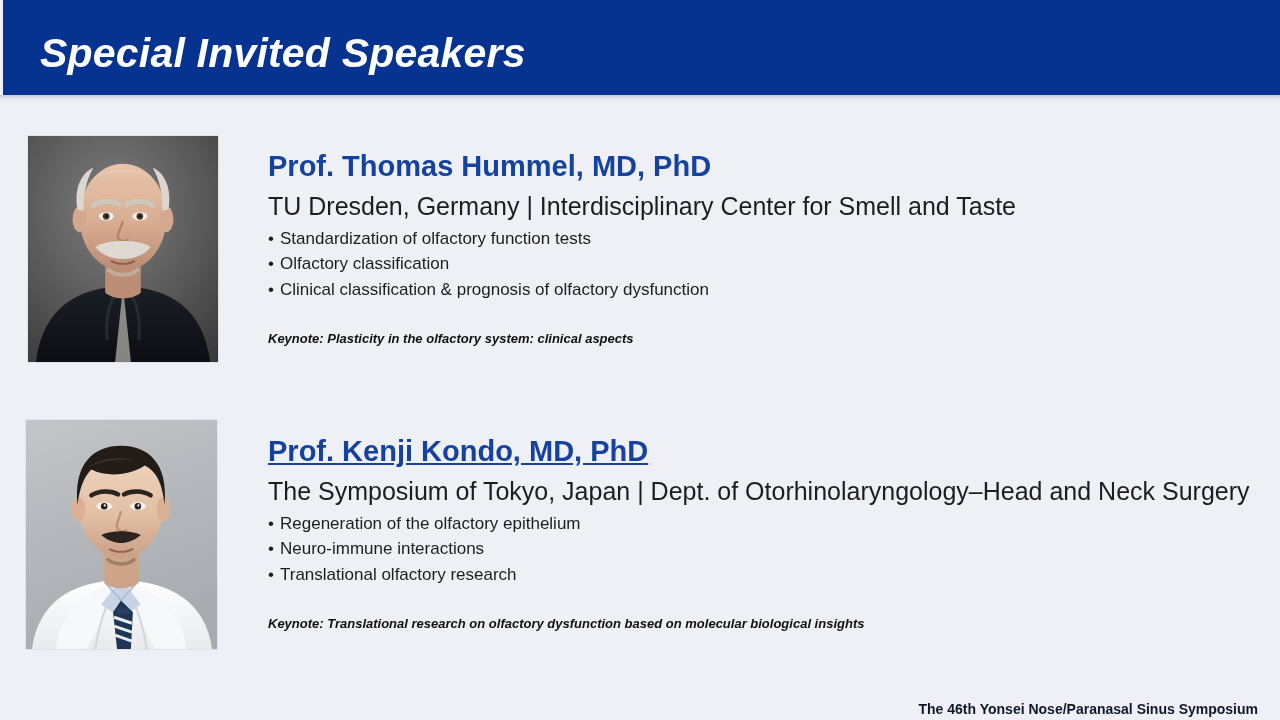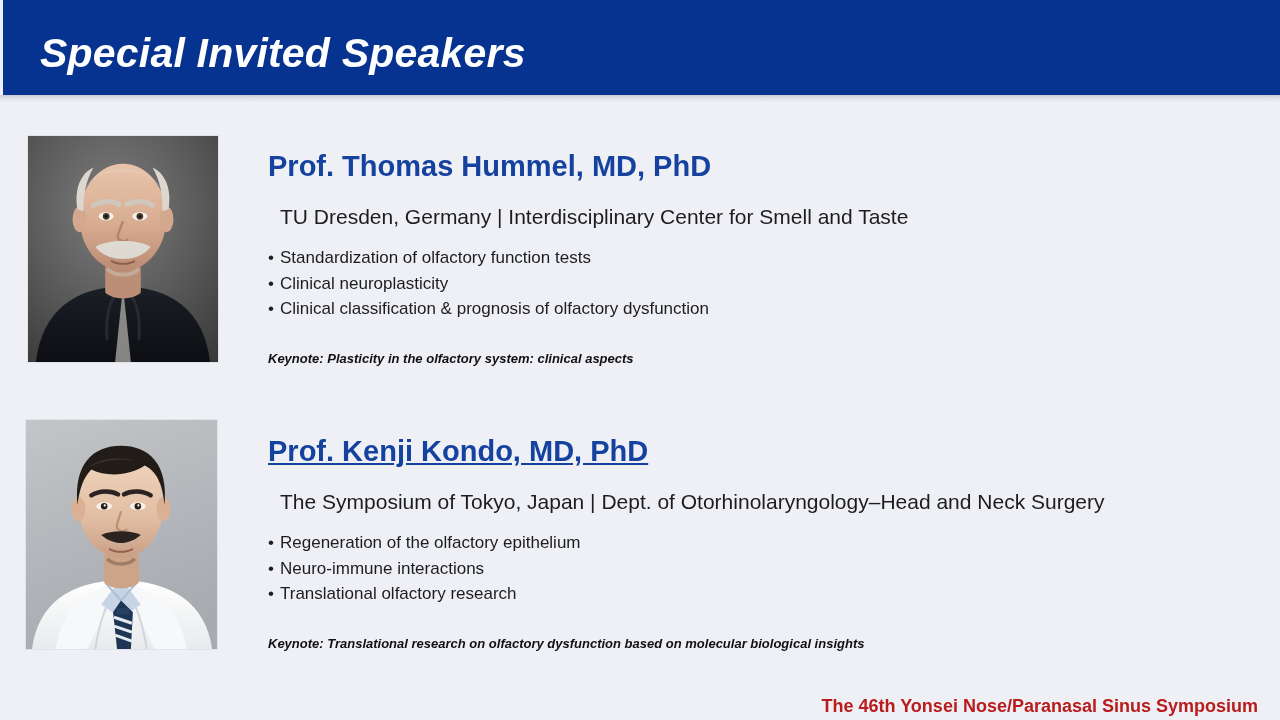--- a/index.html
+++ b/index.html
@@ -88,23 +88,23 @@
     font-weight: bold;
     color: #14429e;
     line-height: 1.0;
     margin: 0;
     white-space: nowrap;
   }
   .speaker-1 .speaker-name { padding-top: 17px; }
   .speaker-2 .speaker-name { padding-top: 18px; text-decoration: underline; }
 
   .speaker-affil {
-    font-size: 21px;
+    font-size: 25px;
     color: #1d1d1f;
-    margin: 12px;
+    margin: 0;
     padding-top: 12px;
     line-height: 1.1;
     white-space: nowrap;
   }
   .bullets {
     list-style: none;
     margin: 0;
     padding: 5px 0 0 0;
   }
   .bullets li {
@@ -128,23 +128,23 @@
     white-space: nowrap;
   }
   .speaker-1 .keynote { padding-top: 29px; }
   .speaker-2 .keynote { padding-top: 29px; }
 
   
   .footer {
     position: absolute;
     right: 22px;
     bottom: 3px;
-    font-size: 18px;
+    font-size: 14px;
     font-weight: bold;
-    color: #b91c1c;
+    color: #0f172a;
     white-space: nowrap;
   }
 </style>
 </head>
 <body>
 
 <div class="slide">
 
   <div class="header-bar"></div>
   <div class="header-shadow"></div>
@@ -206,21 +206,21 @@
 
         <path d="M80 134 C88 142 104 142 112 134" stroke="#c9c2b8" stroke-width="4" fill="none" opacity="0.55"></path>
       </svg>
     </div>
 
     <div class="info">
       <p class="speaker-name">Prof. Thomas Hummel, MD, PhD</p>
       <p class="speaker-affil">TU Dresden, Germany | Interdisciplinary Center for Smell and Taste</p>
       <ul class="bullets">
         <li>Standardization of olfactory function tests</li>
-        <li>Clinical neuroplasticity</li>
+        <li>Olfactory classification</li>
         <li>Clinical classification &amp; prognosis of olfactory dysfunction</li>
       </ul>
       <p class="keynote">Keynote: Plasticity in the olfactory system: clinical aspects</p>
     </div>
   </div>
 
   <div class="speaker speaker-2">
 
     <div class="photo photo-2">
       <svg viewBox="0 0 193 231" preserveAspectRatio="none">

